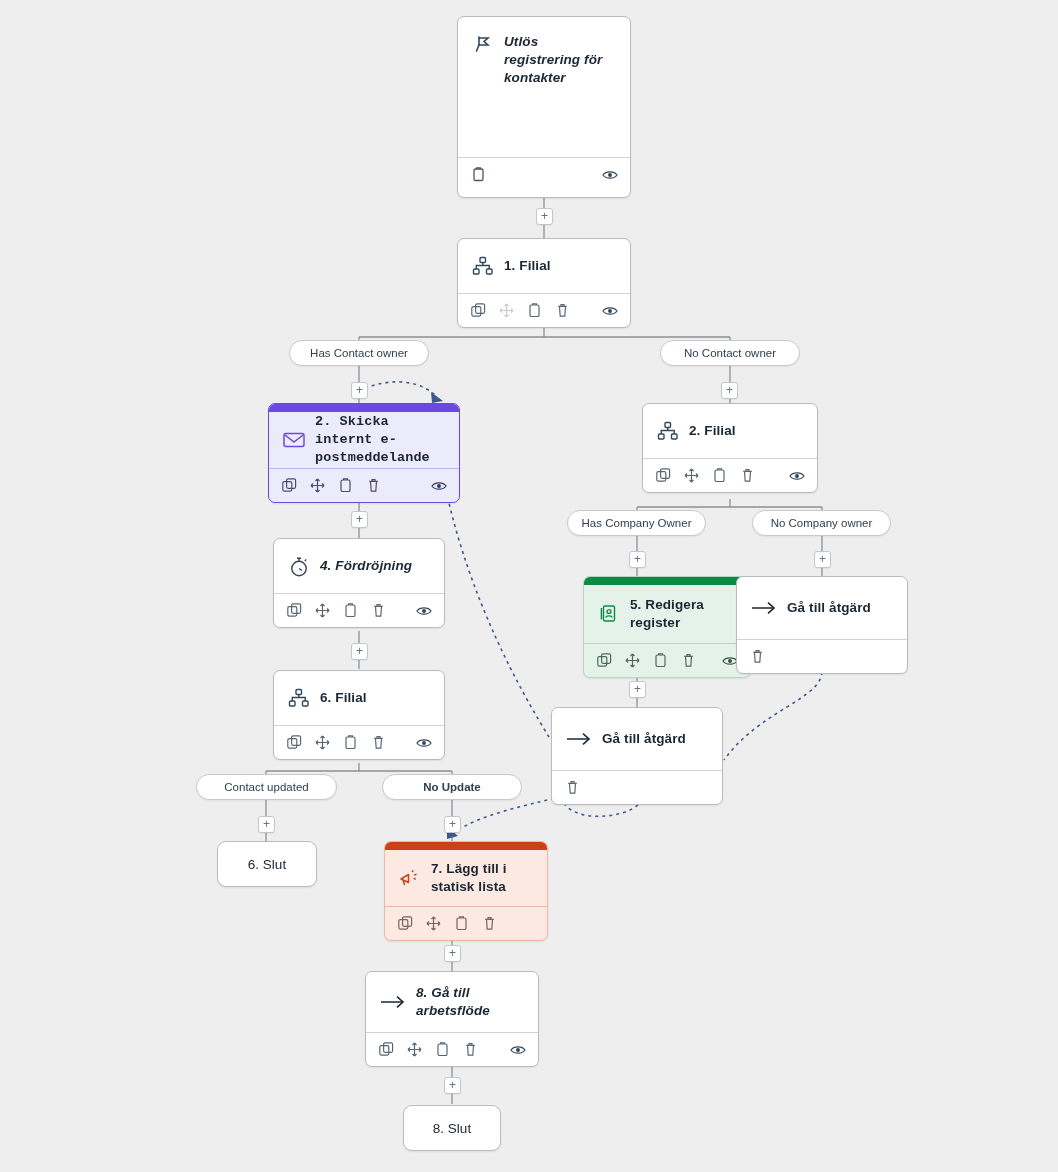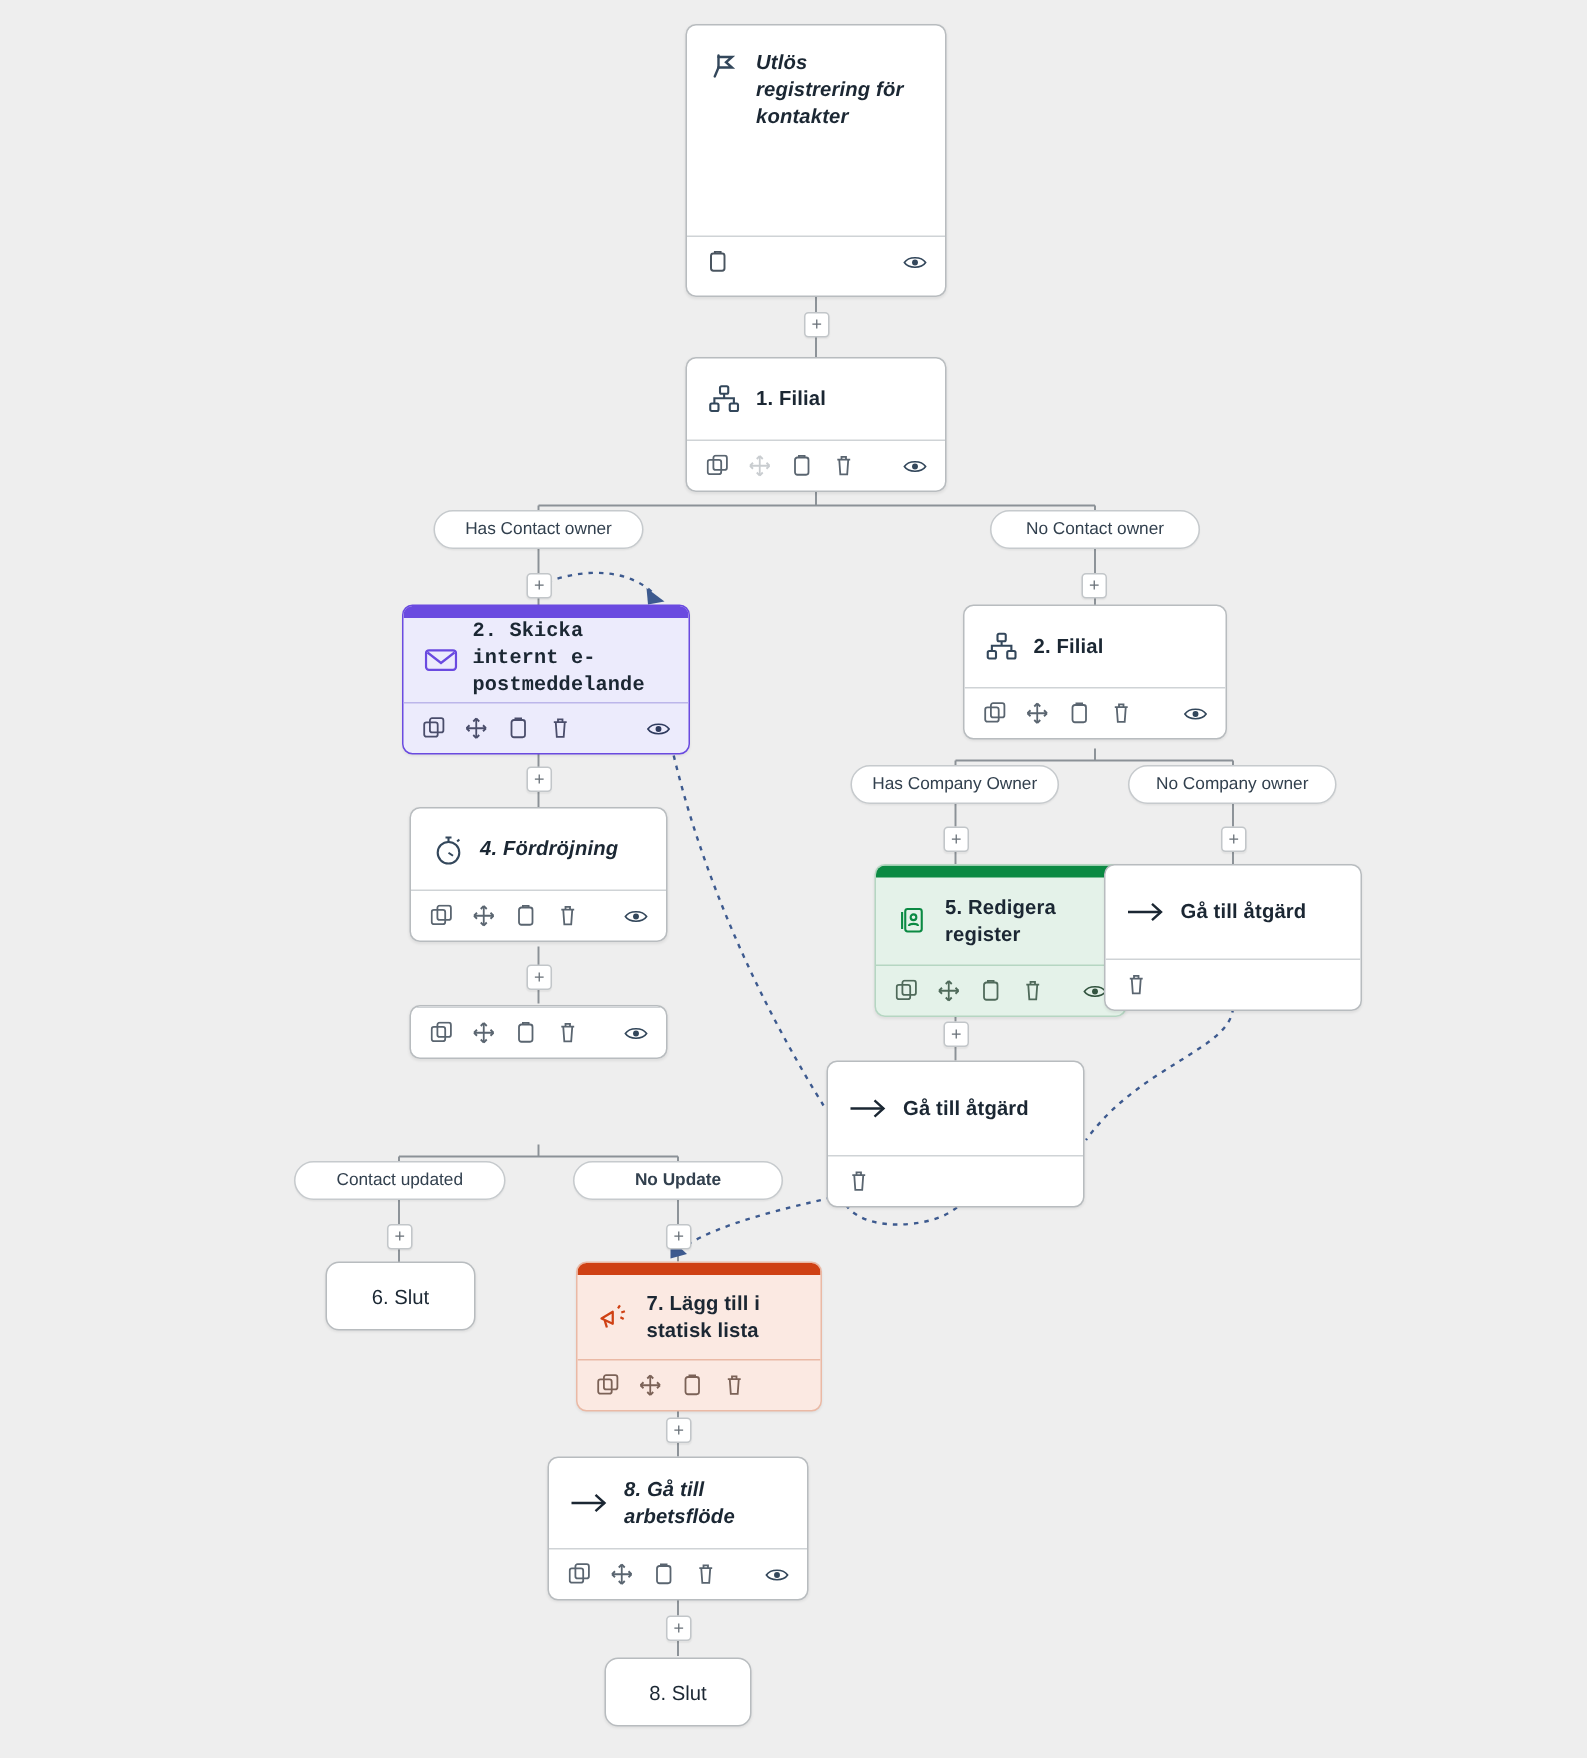--- a/index.html
+++ b/index.html
@@ -495,20 +495,33 @@
         <svg width="13" height="15" viewBox="0 0 13 15">
             <g fill="none" stroke="#5a6570" stroke-width="1.2">
               <path d="M2.2,3.4 L10.8,3.4 M3.5,3.4 L4.2,13.2 L8.8,13.2 L9.5,3.4 M5,3.4 L5,1.6 L8,1.6 L8,3.4"></path>
             </g>
           </svg>
       </div>
     </div>
   </div>
 
   <div class="node" style="left:273px; top:670px; width:172px;">
+    <div class="body">
+      <div class="ic">
+        <svg width="22" height="20" viewBox="0 0 22 20">
+            <g fill="none" stroke="#33475b" stroke-width="1.4">
+              <rect x="8" y="1.5" width="5.5" height="5" rx="1"></rect>
+              <rect x="1.5" y="13" width="5.5" height="5" rx="1"></rect>
+              <rect x="14.5" y="13" width="5.5" height="5" rx="1"></rect>
+              <path d="M10.75,6.5 L10.75,9.5 M4.25,13 L4.25,9.5 L17.25,9.5 L17.25,13"></path>
+            </g>
+          </svg>
+      </div>
+      <div class="ttl">6. Filial</div>
+    </div>
     <div class="foot">
       <div class="fic">
         <svg width="15" height="15" viewBox="0 0 15 15">
             <rect x="0.8" y="3.6" width="9" height="9.5" rx="1.5" fill="none" stroke="#5a6570" stroke-width="1.2"></rect>
             <rect x="4.6" y="0.8" width="9" height="9.5" rx="1.5" fill="none" stroke="#5a6570" stroke-width="1.2"></rect>
           </svg>
       </div>
       <div class="fic">
         <svg width="15" height="15" viewBox="0 0 15 15">
             <g stroke="#5a6570" stroke-width="1.2" fill="none">

